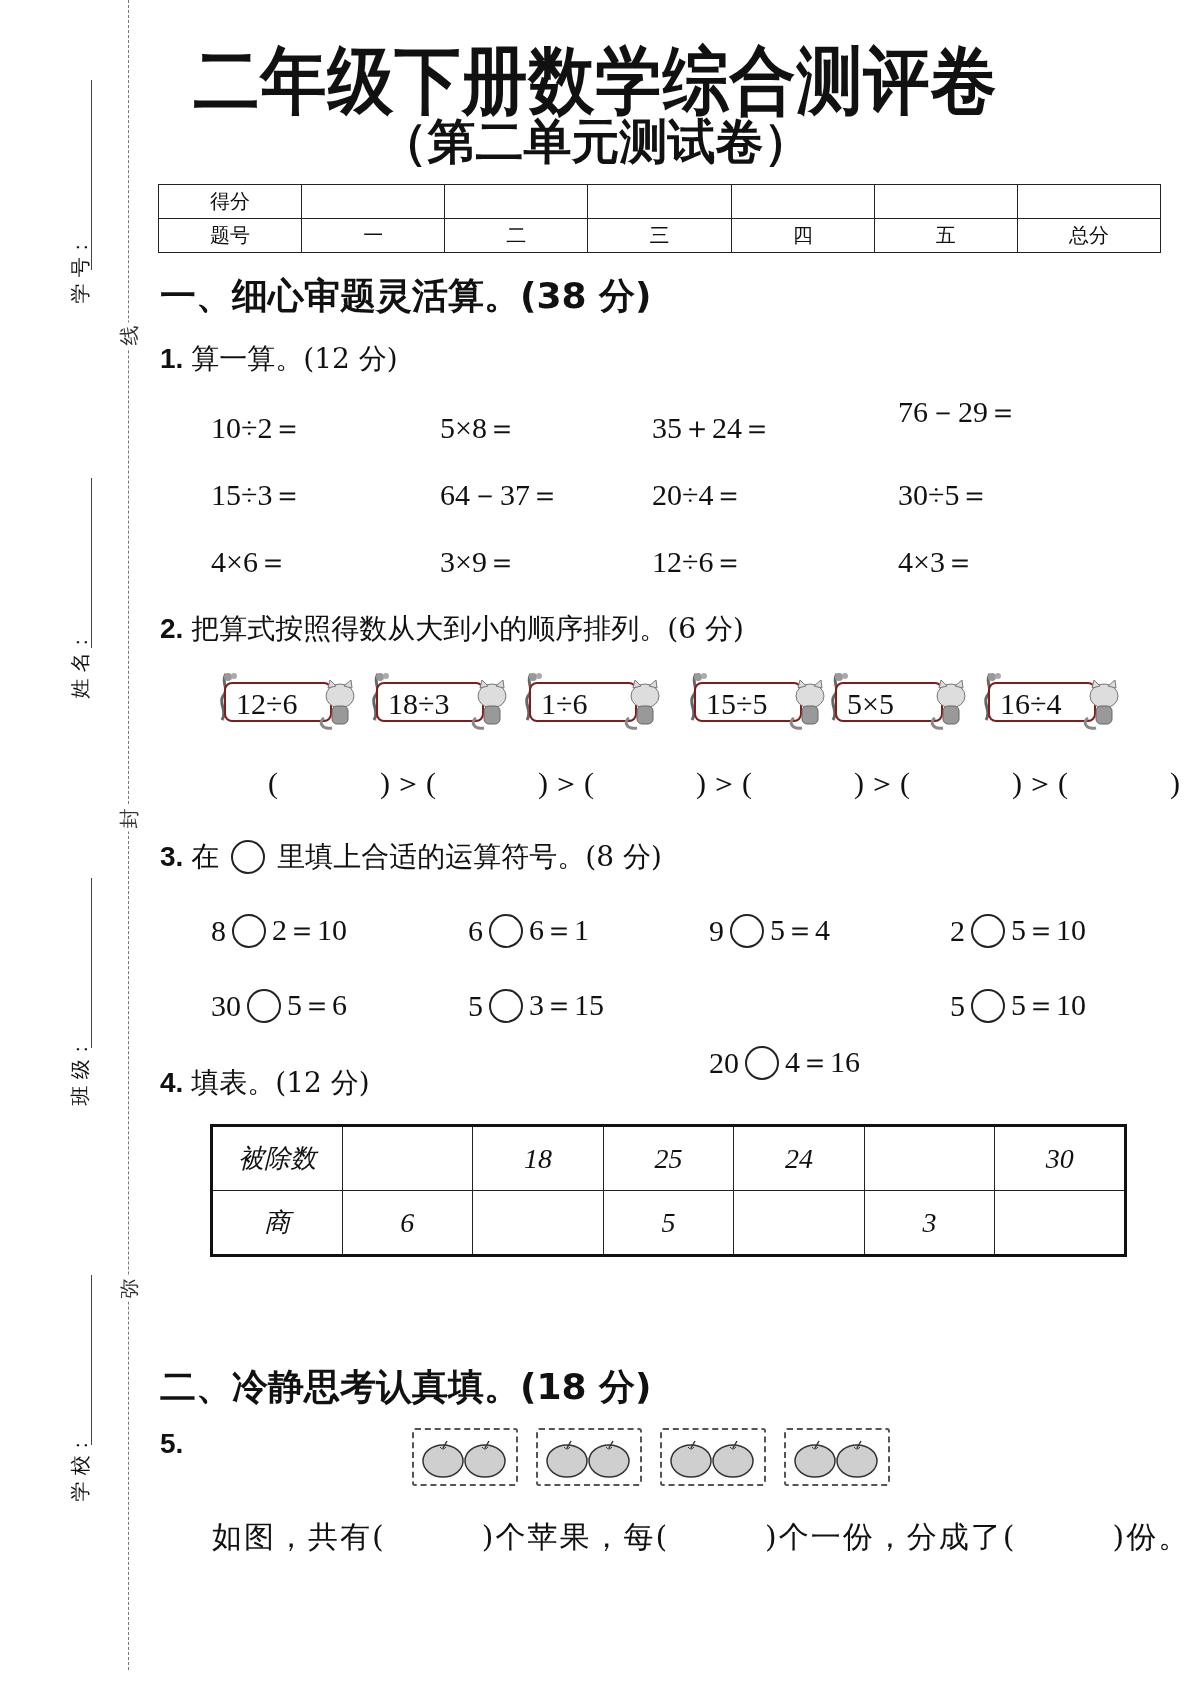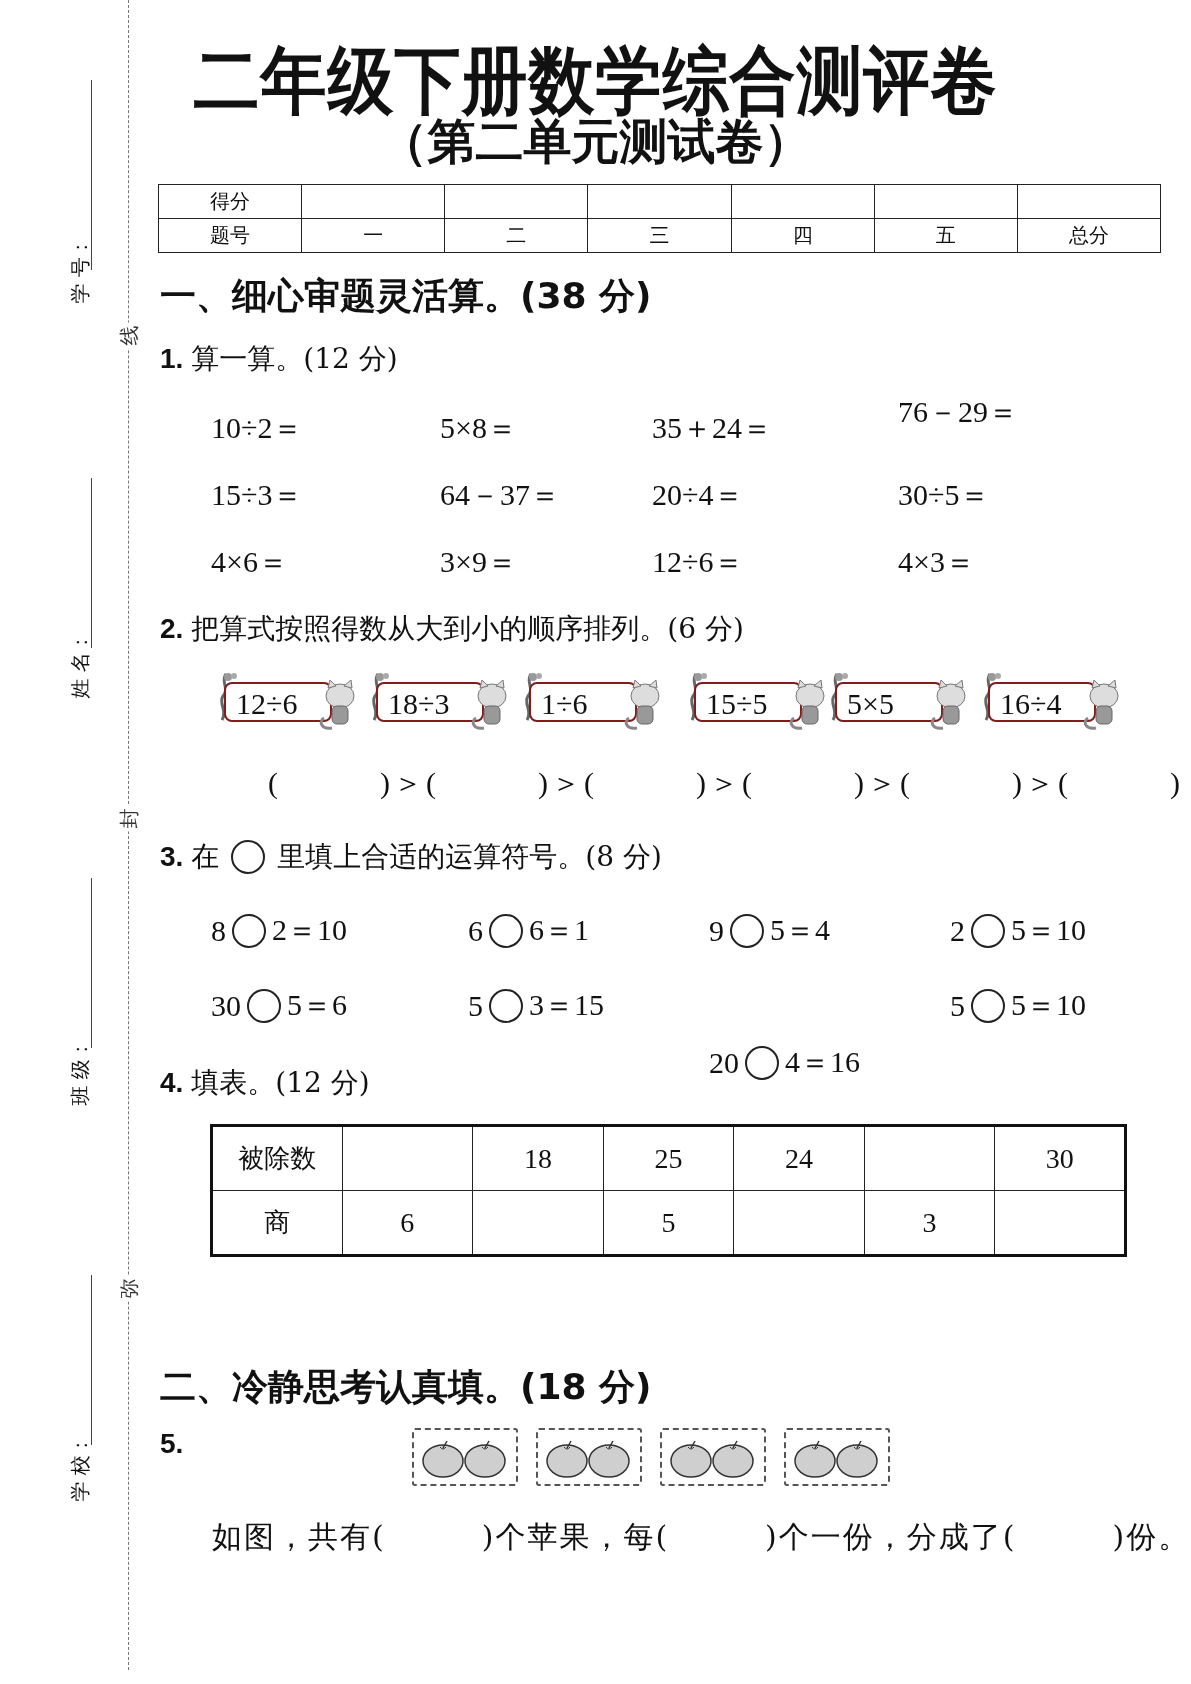--- a/index.html
+++ b/index.html
@@ -30,21 +30,21 @@
   .card .vine { position: absolute; left: 0; top: -6px; width: 22px; height: 54px; }
   .card .cat { position: absolute; right: 0; top: 0; width: 40px; height: 54px; }
 
   .order { position: absolute; top: 763px; font-size: 30px; font-family: "Liberation Serif", serif; }
 
   .circle { display: inline-block; width: 34px; height: 34px; border: 2px solid #222; border-radius: 50%; vertical-align: middle; box-sizing: border-box; margin: 0 6px; }
   .fill { position: absolute; font-size: 30px; font-family: "Liberation Serif", serif; display: flex; align-items: center; }
 
   table.div { position: absolute; left: 210px; top: 1124px; width: 917px; border-collapse: collapse; font-family: "Liberation Serif", serif; font-size: 28px; }
   table.div td { border: 1.5px solid #222; height: 63px; text-align: center; padding: 0; width: 14.28%; }
-  table.div { border: 3px solid #111; }
+  table.div { border: 3px solid #111; font-style: italic; }
   table.div td.hdr { font-family: "DejaVu Serif", serif; font-size: 26px; }
 
   .apple-box { position: absolute; top: 1428px; width: 106px; height: 58px; border: 2px dashed #555; border-radius: 3px; box-sizing: border-box; }
   .apple { position: absolute; top: 10px; width: 42px; height: 38px; }
 
   .q5text { position: absolute; left: 212px; top: 1517px; font-size: 30px; letter-spacing: 2px; }
 </style>
 </head>
 <body>
 

